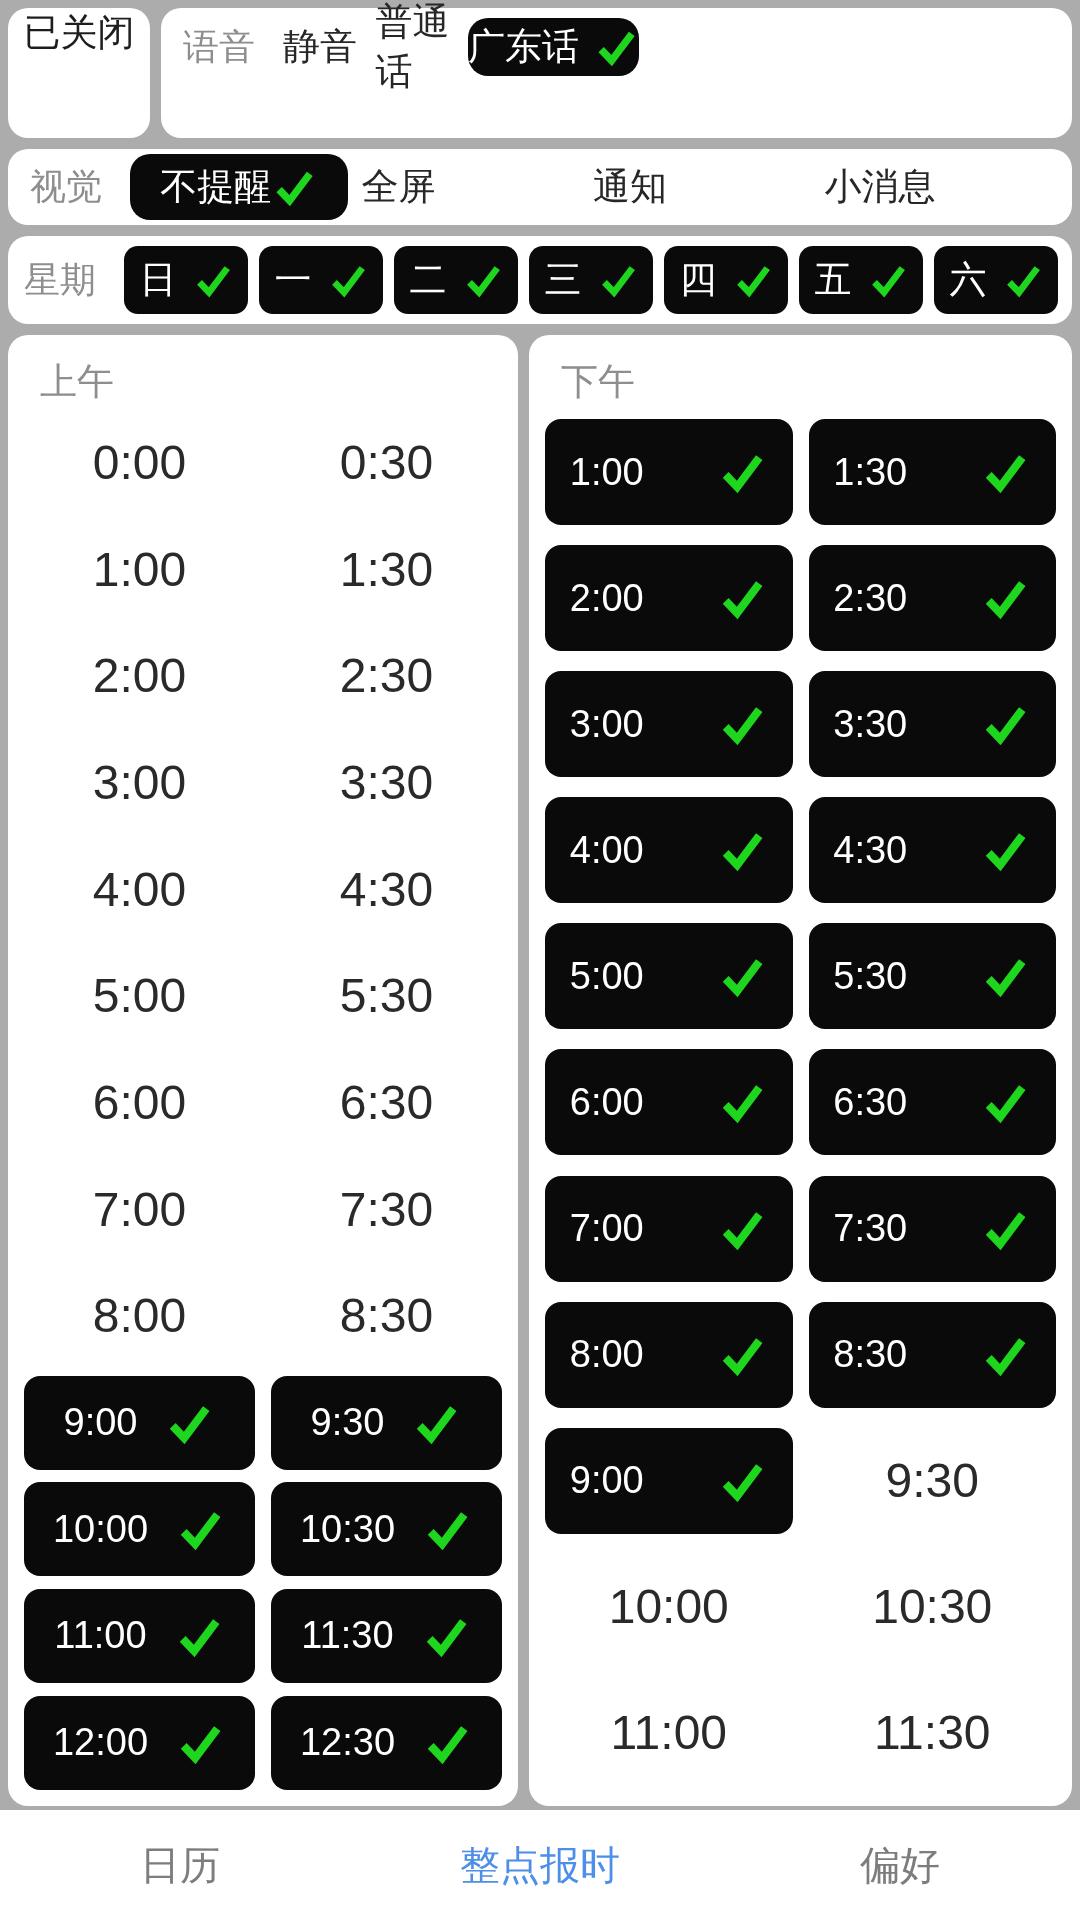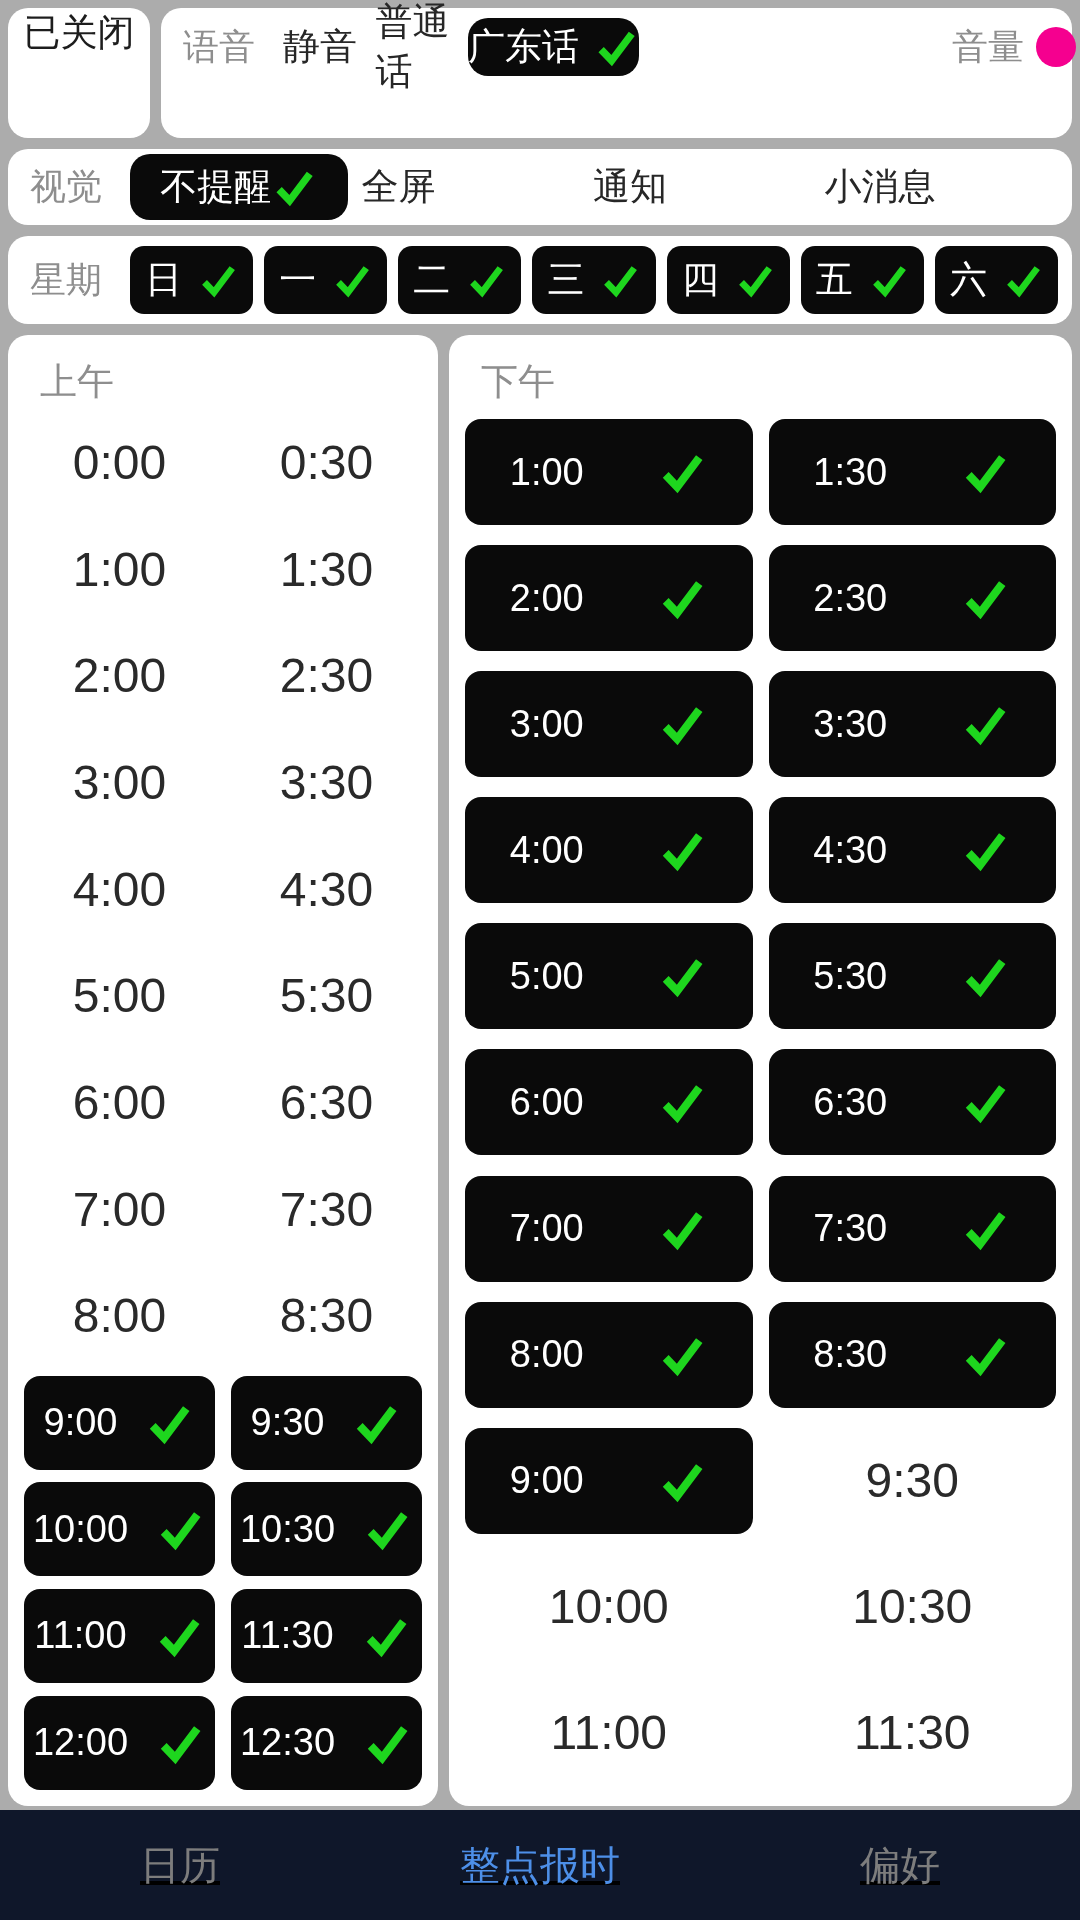--- a/index.html
+++ b/index.html
@@ -33,43 +33,43 @@
   .chip-label{white-space:nowrap;}
   .check path{fill:none;stroke:var(--green);stroke-width:4.2;}
   .chip.voice{height:58px;width:100%;gap:14px;font-size:37px;border-radius:20px;}
   .chip.visual{height:66px;width:94%;font-size:37px;border-radius:20px;}
   .chip.voice .check,.chip.visual .check{width:46px;height:42px;}
 
   
   .card-visual{height:76px;display:flex;align-items:center;padding:0 16px 0 22px;flex:0 0 auto;}
 
   
-  .card-week{height:88px;display:flex;align-items:center;padding:0 14px 0 22px;flex:0 0 auto;}
+  .card-week{height:88px;display:flex;align-items:center;padding:0 14px 0 16px;flex:0 0 auto;}
   .week-chips{flex:1;display:flex;gap:11px;}
   .chip.week{flex:1;height:68px;gap:16px;font-size:37px;border-radius:14px;}
   .chip.week .check{width:40px;height:38px;}
 
   
   .main{flex:1;display:flex;gap:11px;min-height:0;}
   .panel{display:flex;flex-direction:column;padding:12px 8px 10px;min-height:0;}
-  .panel.am{width:430px;flex:0 0 auto;}
+  .panel.am{width:510px;flex:0 0 auto;}
   .panel.pm{flex:1;}
   .panel-title{color:var(--label);font-size:37px;margin:10px 0 2px 24px;flex:0 0 auto;}
   .tgrid{flex:1;display:grid;grid-template-columns:1fr 1fr;min-height:0;}
   .am .tgrid{grid-template-rows:repeat(13,1fr);}
   .pm .tgrid{grid-template-rows:repeat(11,1fr);}
   .cell{display:flex;align-items:center;justify-content:center;min-height:0;}
   .time-plain{font-size:48px;color:#2A2A2A;}
   .chip.time{width:calc(100% - 16px);height:88%;max-height:106px;border-radius:16px;font-size:38px;}
   .am .chip.time{gap:26px;}
   .pm .chip.time{gap:72px;}
   .chip.time .check{width:52px;height:46px;}
 
   
-  .tabbar{height:110px;background:#0f172a;display:flex;flex:0 0 auto;text-decoration:underline;}
+  .tabbar{height:110px;background:#ffffff;display:flex;flex:0 0 auto;}
   .tab{flex:1;display:flex;align-items:center;justify-content:center;font-size:40px;color:#7D7D7D;}
   .tab.active{color:var(--blue);}
 
   
   .slider{flex:1;position:relative;height:46px;margin-left:4px;}
   .slider .track{position:absolute;left:0;right:2px;top:50%;height:8px;transform:translateY(-50%);
     background:var(--pink);border-radius:4px;}
   .slider .thumb{position:absolute;top:50%;width:40px;height:40px;border-radius:50%;
     background:var(--pink);transform:translate(-50%,-50%);}
 </style>
@@ -94,27 +94,20 @@
             </div>
             <div class="opt-slot">
               <div class="chip voice">
                 <span class="chip-label">广东话</span>
                 <svg viewBox="0 0 24 24" class="check">
                   <path d="M3.5 13.5 L9.5 19.8 L21 4.5"></path>
                 </svg>
               </div>
             </div>
           </div>
-      </div>
-      <div class="vrow">
-        <span class="lbl">音量</span>
-        <div class="slider">
-          <div class="track"></div>
-          <div class="thumb" id="vol-thumb" style="left: 97%;"></div>
-        </div>
       </div>
     </div>
   </div>
 
   <div class="card card-visual">
     <span class="lbl">视觉</span>
     <div class="opts" id="visual-opts">
         <div class="opt-slot">
           <div class="chip visual">
             <span class="chip-label">不提醒</span>

